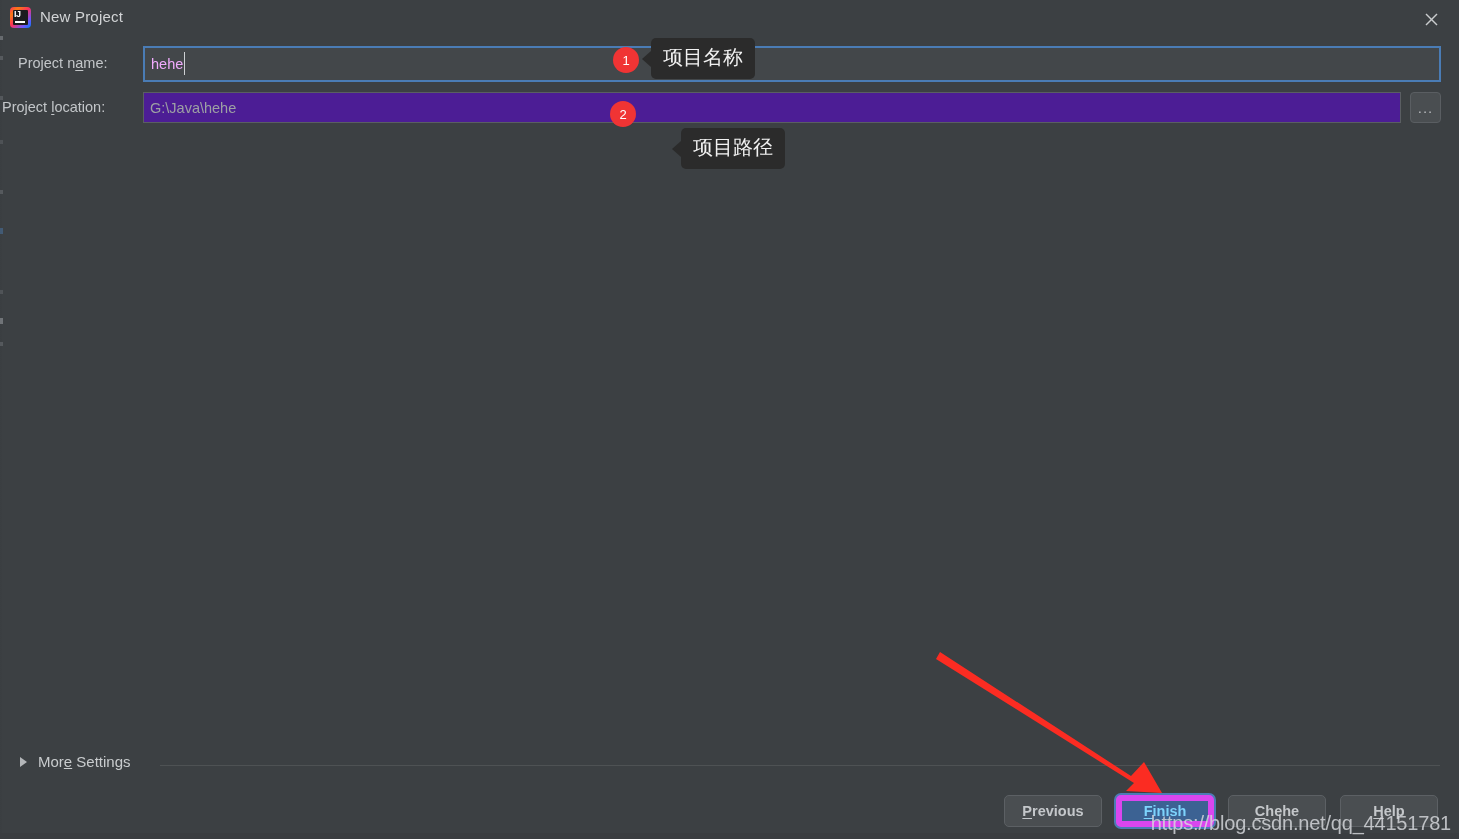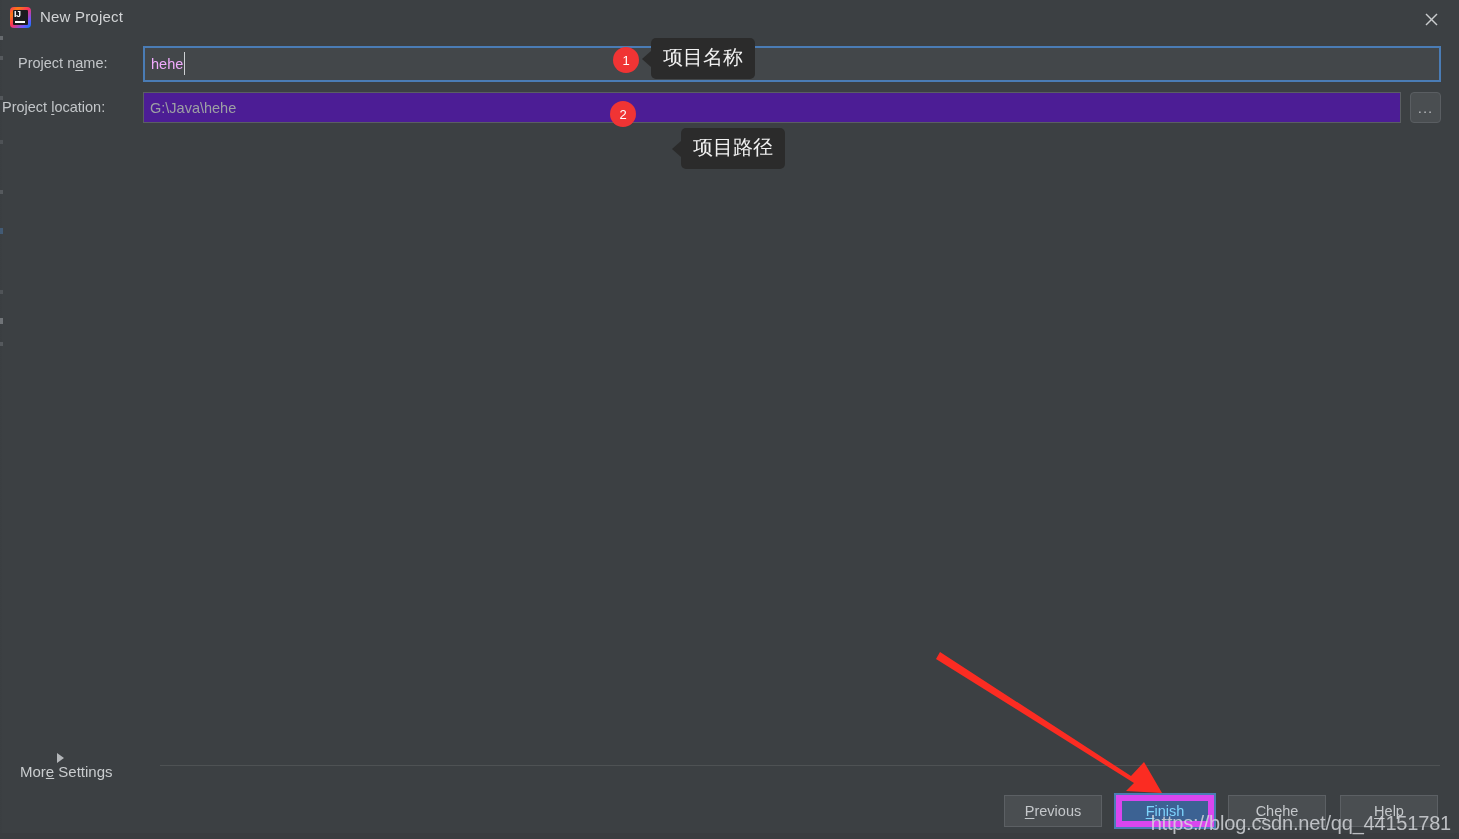--- a/index.html
+++ b/index.html
@@ -217,21 +217,20 @@
   .tip-1 { left: 651px; top: 38px; }
   .tip-2 { left: 681px; top: 92px; margin-top: 36px; }
 
   
   .more-settings {
     position: absolute;
     left: 20px; top: 753px;
     display: flex;
     align-items: center;
     cursor: pointer;
-    flex-direction: column;
   }
   .tri {
     width: 0; height: 0;
     border-top: 5px solid transparent;
     border-bottom: 5px solid transparent;
     border-left: 7px solid #b3b6b9;
     margin-right: 11px;
   }
   .more-label {
     font-size: 15px;
@@ -242,27 +241,28 @@
     left: 160px; top: 765px;
     width: 1280px; height: 1px;
     background: #4e5254;
   }
 
   
   .btn {
     position: absolute;
     box-sizing: border-box;
     height: 32px;
-    border-radius: 0;
+    border-radius: 5px;
     font-size: 14.5px;
     display: flex;
     align-items: center;
     justify-content: center;
     cursor: pointer;
     font-family: "Liberation Sans", sans-serif;
+    font-weight: bold;
   }
   .btn u { text-decoration-thickness: 1px; text-underline-offset: 2px; }
   .btn-secondary {
     background: #4a4e51;
     border: 1px solid #5c6064;
     color: #c4c7ca;
   }
   .btn-primary {
     background: #3c6293;
     border: 6px solid #d946ef;

